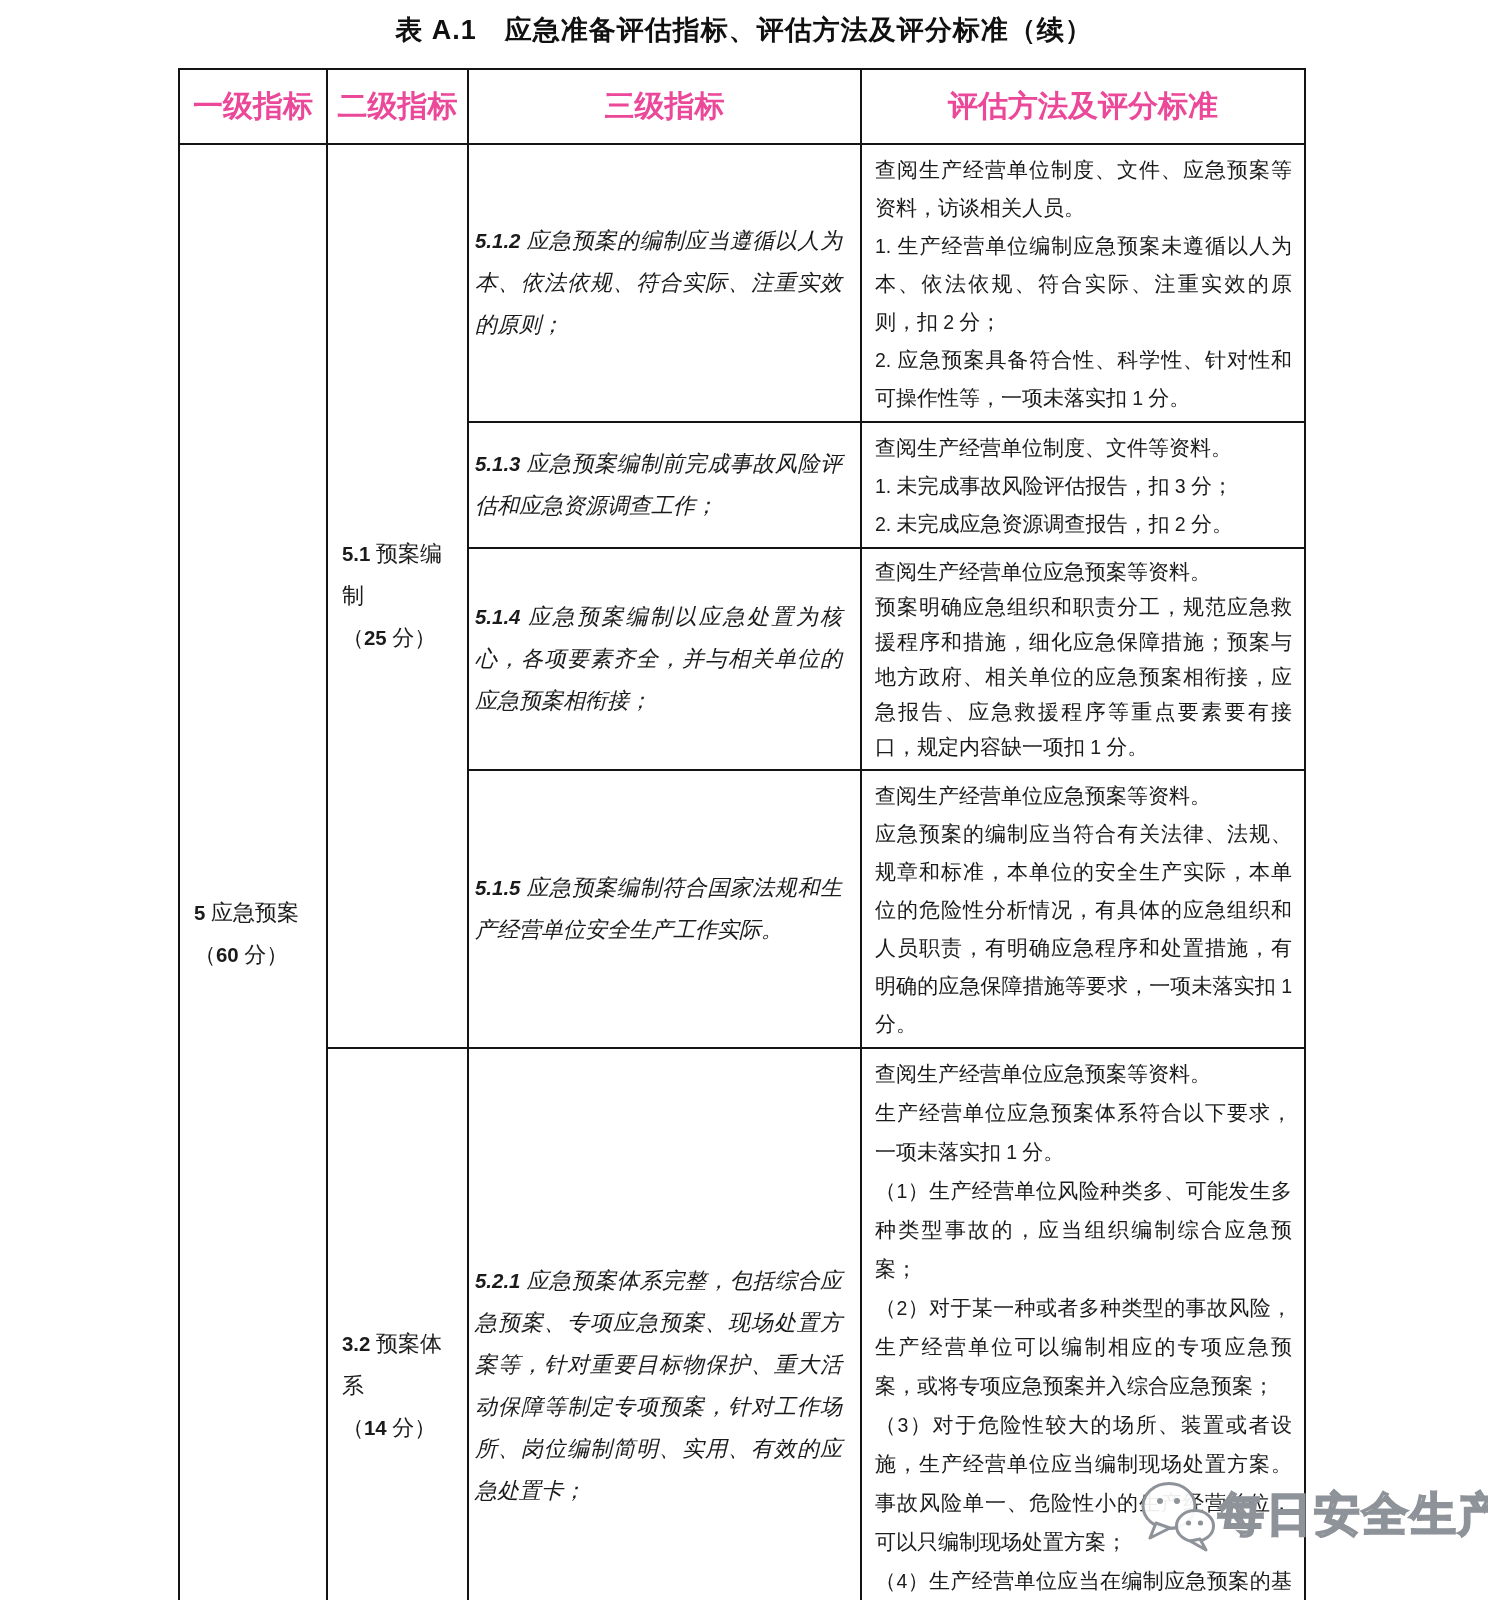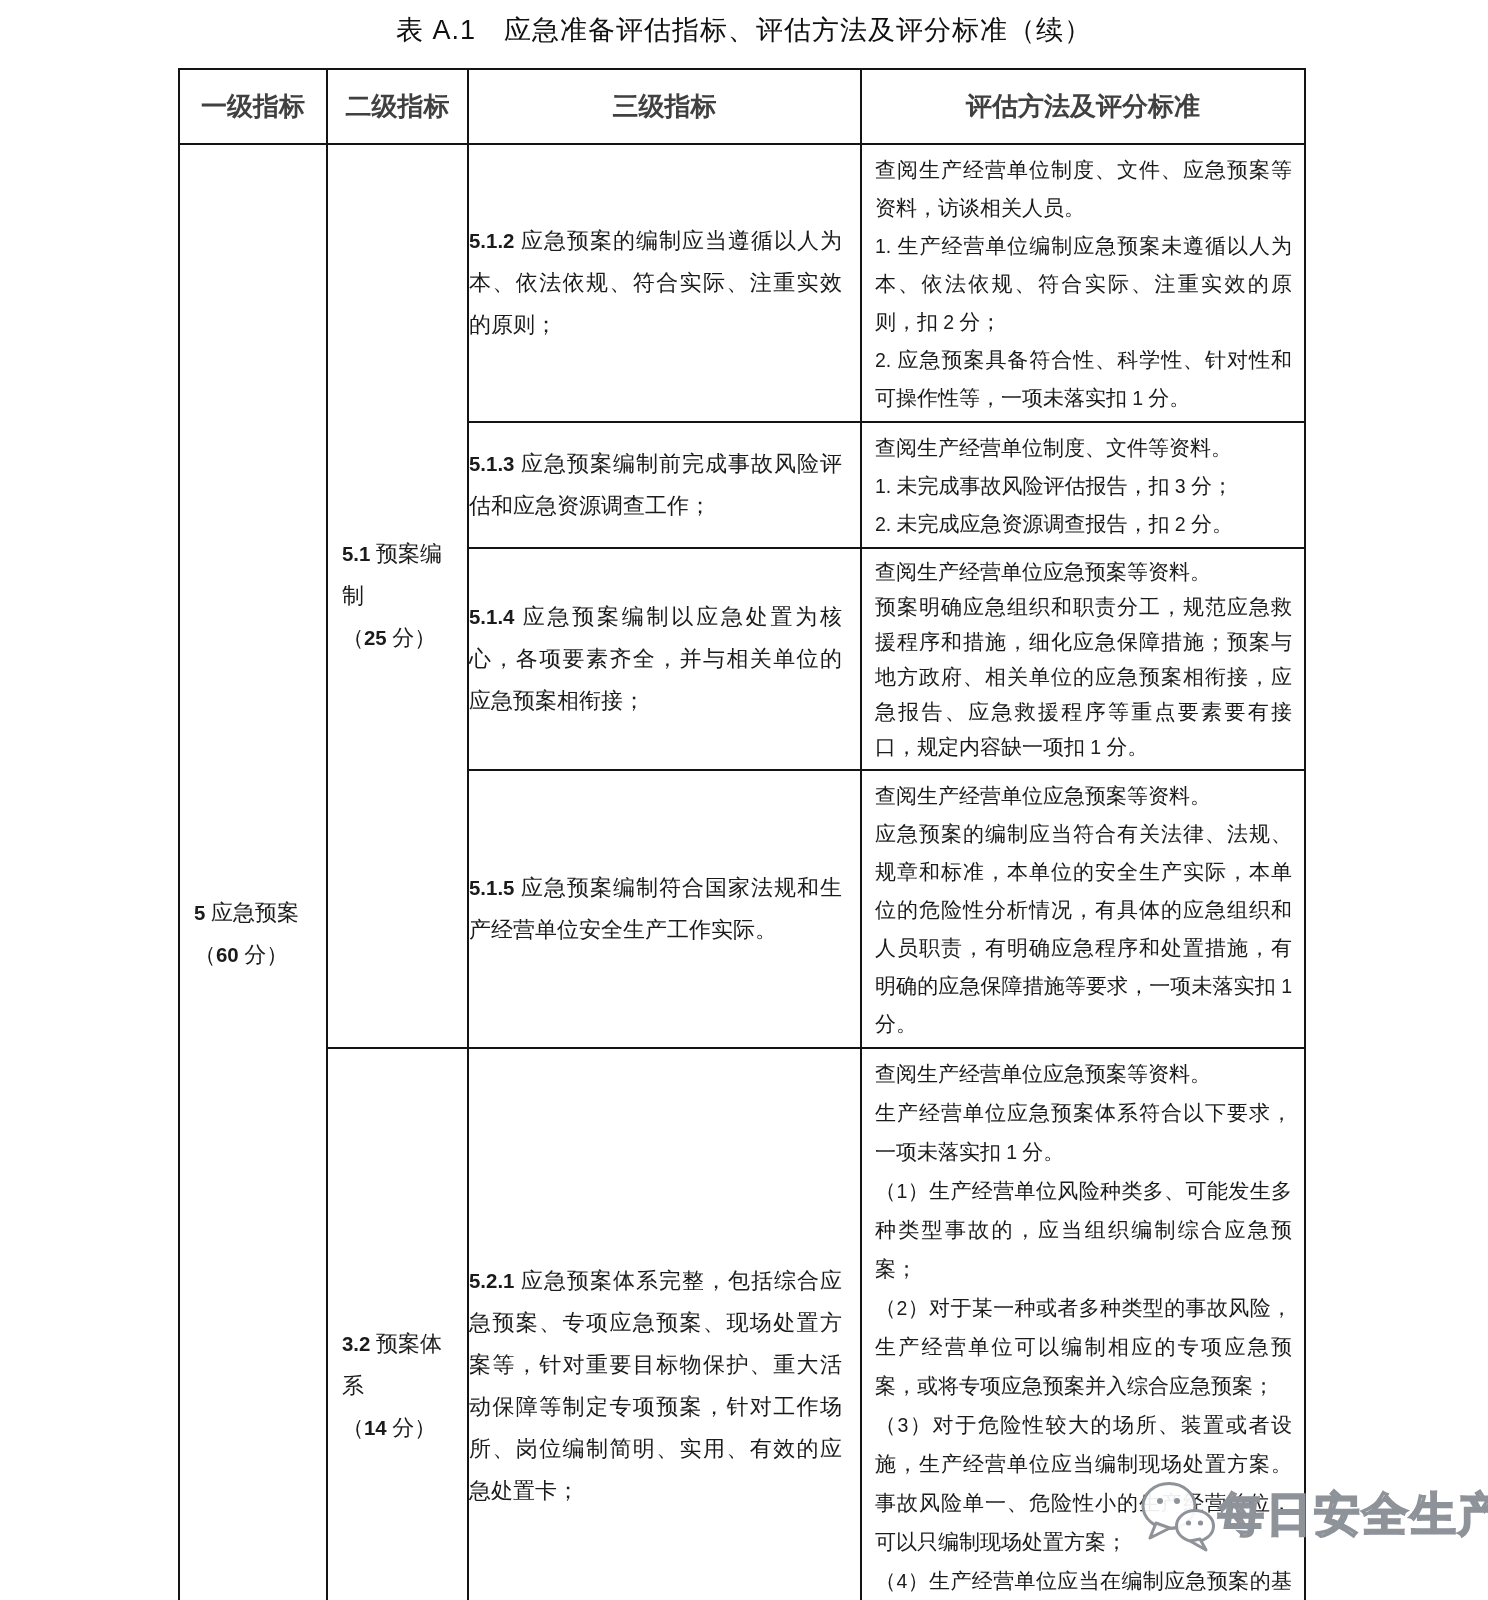--- a/index.html
+++ b/index.html
@@ -14,21 +14,21 @@
     position: relative;
     width: 1488px; height: 1600px;
     background: #ffffff;
   }
   .doc-title {
     position: absolute;
     top: 12px; left: 0;
     width: 100%;
     text-align: center;
     font-family: "Liberation Sans", "DejaVu Sans", sans-serif;
-    font-weight: 400;
+    font-weight: 700;
     font-size: 27px;
     letter-spacing: 1px;
     color: #101010;
   }
   table.eval {
     position: absolute;
     left: 178px; top: 68px;
     width: 1126px;
     border-collapse: collapse;
     table-layout: fixed;
@@ -45,36 +45,37 @@
   }
   tr.hdr { height: 75px; }
   tr.r1 { height: 270px; }
   tr.r2 { height: 121px; border-radius: 26px; }
   tr.r3 { height: 218px; }
   tr.r4 { height: 233px; }
   tr.r5 { height: 603px; }
   th.hcell {
     font-family: "Liberation Sans", "DejaVu Sans", sans-serif;
     font-weight: 700;
-    font-size: 26px;
+    font-size: 30px;
     text-align: center;
-    color: #404040;
+    color: #ec4899;
   }
   td.level-cell {
     font-size: 22px;
     line-height: 42px;
     padding: 4px 6px 4px 14px;
     white-space: pre-line;
     text-align: left;
   }
   td.tertiary-cell {
     font-size: 22px;
     line-height: 42px;
-    padding: 6px 18px 6px 0;
+    padding: 6px 18px 6px 6px;
     text-align: justify;
+    font-style: italic;
   }
   td.method-cell {
     vertical-align: top;
     font-size: 21px;
     line-height: 38px;
     padding: 6px 12px 4px 13px;
     text-align: justify;
   }
   td.method-cell.lh-tight { line-height: 35px; }
   td.method-cell.lh-loose { line-height: 39px; }

